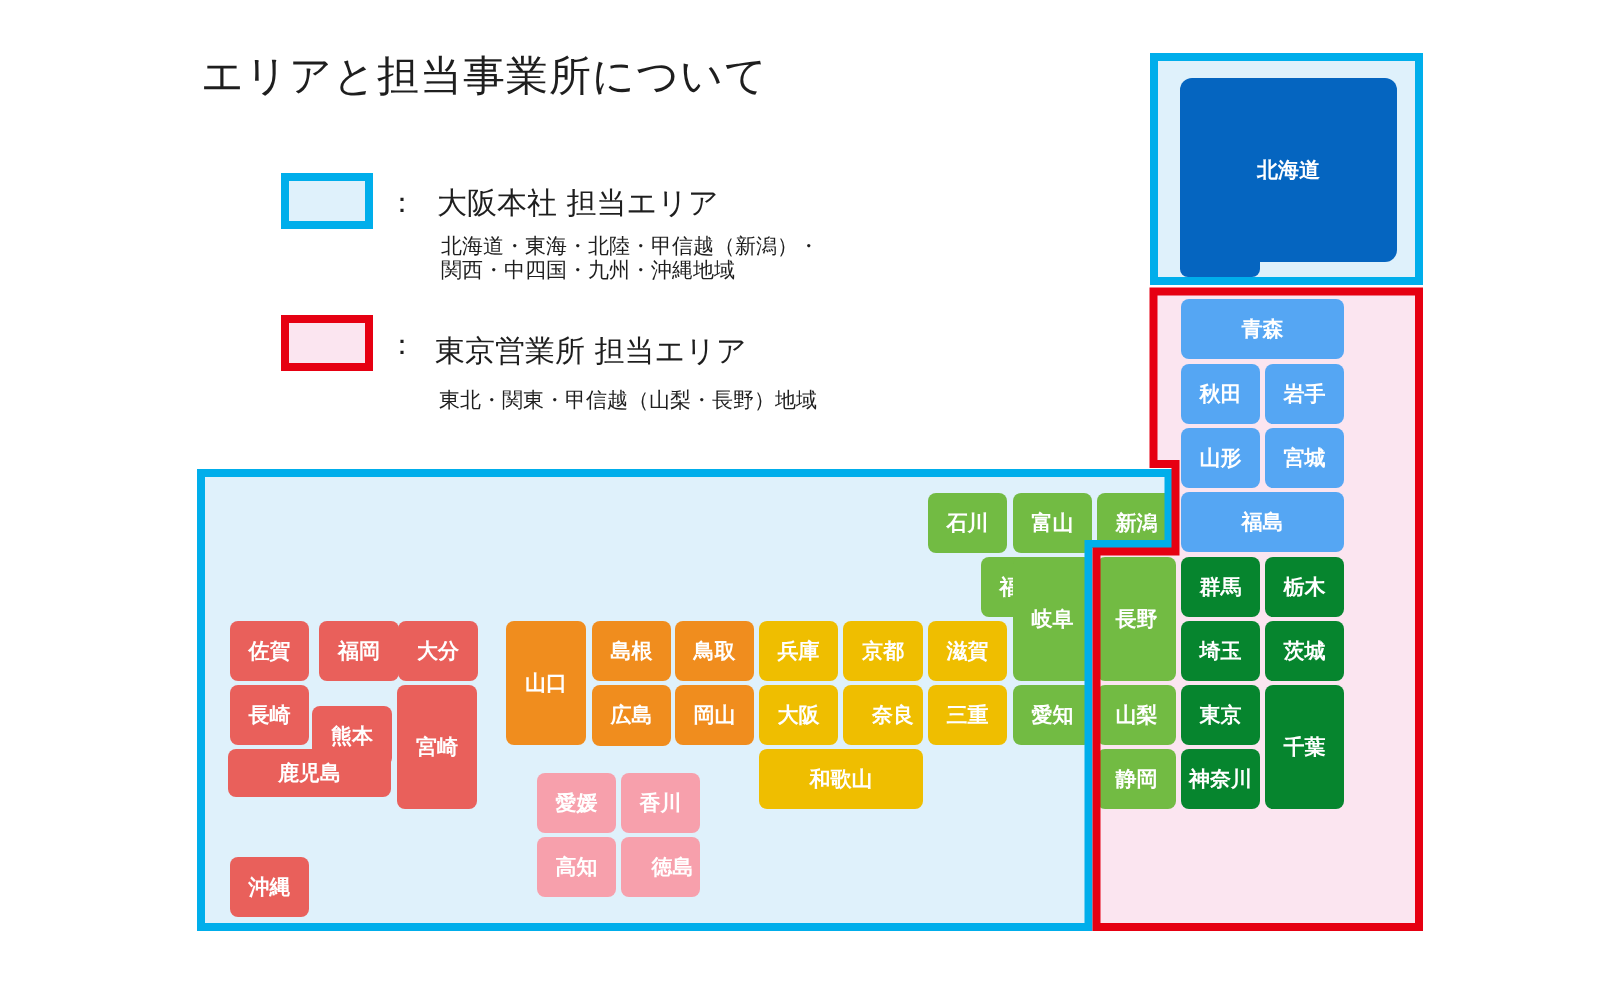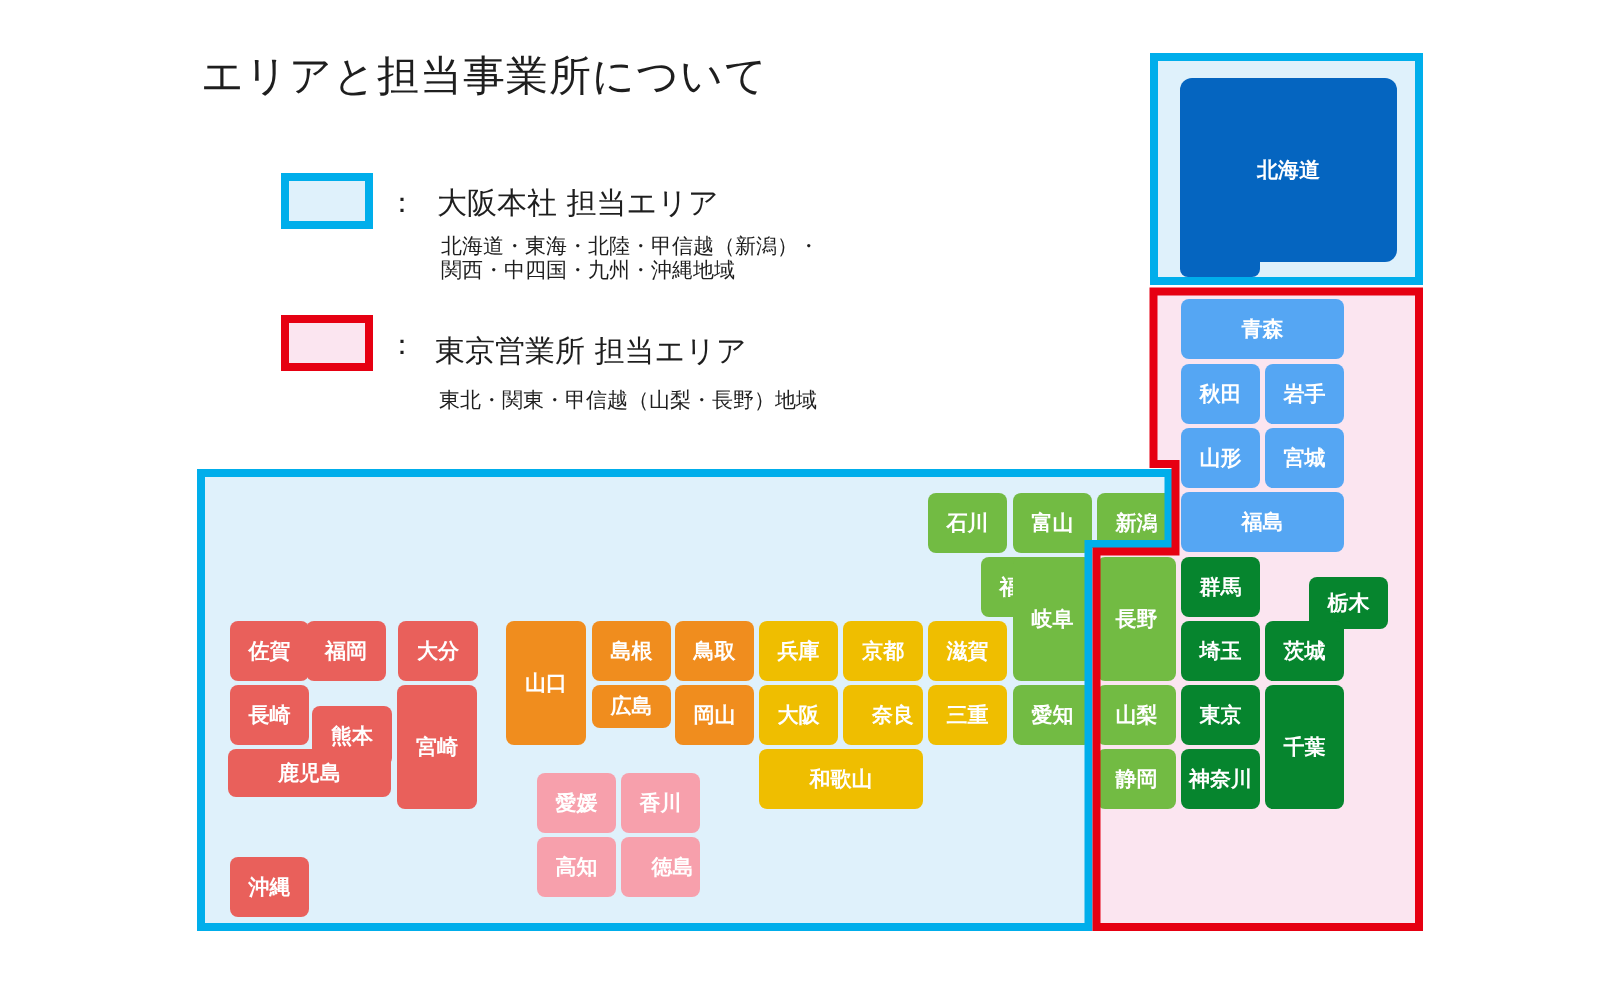--- a/index.html
+++ b/index.html
@@ -83,21 +83,21 @@
 <div class="tile r-tohoku" style="left:1265px; top:428px; width:79px; height:60px;">
     <span>宮城</span>
   </div>
 <div class="tile r-tohoku" style="left:1181px; top:492px; width:163px; height:60px;">
     <span>福島</span>
   </div>
 
 <div class="tile r-kanto" style="left:1181px; top:557px; width:79px; height:60px;">
     <span>群馬</span>
   </div>
-<div class="tile r-kanto" style="left:1265px; top:577px; width:79px; height:52px;margin-left:44px;">
+<div class="tile r-kanto" style="left:1265px; top:557px; width:79px; height:60px;">
     <span>栃木</span>
   </div>
 <div class="tile r-kanto" style="left:1181px; top:621px; width:79px; height:60px;">
     <span>埼玉</span>
   </div>
 <div class="tile r-kanto" style="left:1265px; top:621px; width:79px; height:60px;">
     <span>茨城</span>
   </div>
 <div class="tile r-kanto" style="left:1181px; top:685px; width:79px; height:60px;">
     <span>東京</span>
@@ -161,21 +161,21 @@
 
 <div class="tile r-chugoku" style="left:506px; top:621px; width:80px; height:124px;">
     <span>山口</span>
   </div>
 <div class="tile r-chugoku" style="left:592px; top:621px; width:79px; height:60px;">
     <span>島根</span>
   </div>
 <div class="tile r-chugoku" style="left:675px; top:621px; width:79px; height:60px;">
     <span>鳥取</span>
   </div>
-<div class="tile r-chugoku" style="left:592px; top:685px; width:79px; height:43px;text-align:center;">
+<div class="tile r-chugoku" style="left:592px; top:685px; width:79px; height:61px;text-align:center;">
     <span>広島</span>
   </div>
 <div class="tile r-chugoku" style="left:675px; top:685px; width:79px; height:60px;">
     <span>岡山</span>
   </div>
 
 <div class="tile r-shikoku" style="left:537px; top:773px; width:79px; height:60px;">
     <span>愛媛</span>
   </div>
 <div class="tile r-shikoku" style="left:621px; top:773px; width:79px; height:60px;">
@@ -184,21 +184,21 @@
 <div class="tile r-shikoku" style="left:537px; top:837px; width:79px; height:60px;">
     <span>高知</span>
   </div>
 <div class="tile r-shikoku" style="left:621px; top:837px; width:79px; height:60px;padding-left:24px;">
     <span>徳島</span>
   </div>
 
 <div class="tile r-kyushu" style="left:230px; top:621px; width:79px; height:60px;">
     <span>佐賀</span>
   </div>
-<div class="tile r-kyushu" style="left:306px; top:621px; width:80px; height:60px;">
+<div class="tile r-kyushu" style="left:319px; top:621px; width:80px; height:60px;">
     <span>福岡</span>
   </div>
 <div class="tile r-kyushu" style="left:398px; top:621px; width:80px; height:60px;">
     <span>大分</span>
   </div>
 <div class="tile r-kyushu" style="left:230px; top:685px; width:79px; height:60px;">
     <span>長崎</span>
   </div>
 <div class="tile r-kyushu" style="left:312px; top:685px; width:80px; height:60px;margin-top:21px;">
     <span>熊本</span>

